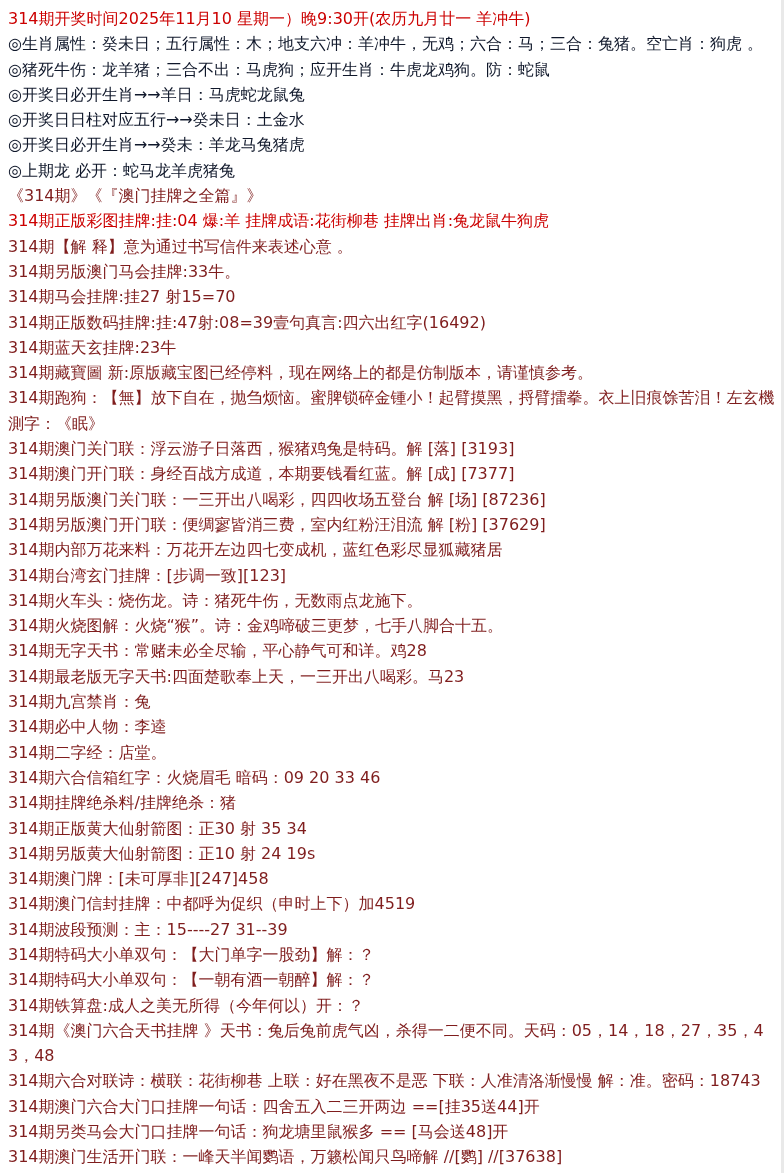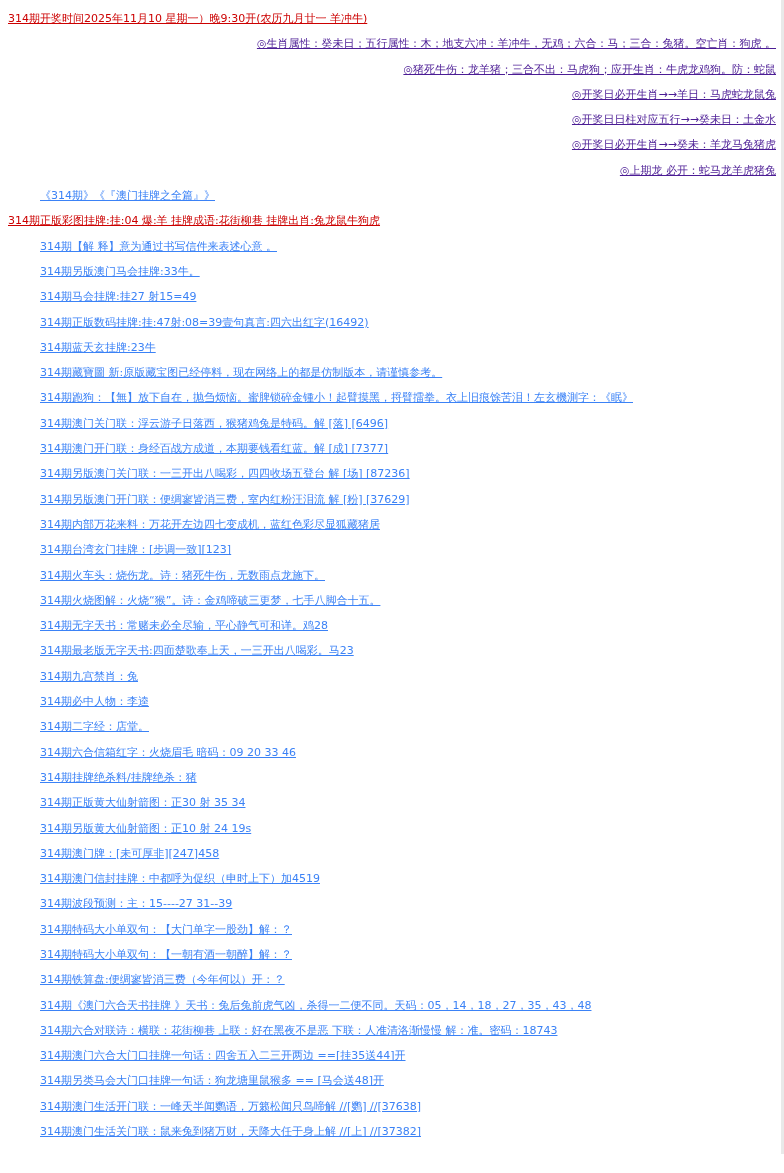--- a/index.html
+++ b/index.html
@@ -13,30 +13,29 @@
     font-family: "DejaVu Sans", "Liberation Sans", sans-serif;
     color: #000000;
   }
   .page {
     position: relative;
     width: 784px;
     box-sizing: border-box;
     padding: 6px 8px 10px 8px;
   }
   .line {
-    font-size: 11px;
+    font-size: 16px;
     line-height: 25.3px;
     white-space: pre-wrap;
     word-break: break-all;
     letter-spacing: 0px;
-    text-decoration: underline;
   }
-  .line.green  { color: #4c1d95; text-align: right; }
+  .line.green  { color: #0f172a; }
   .line.red    { color: #cc0000; }
-  .line.black  { color: #3b82f6; margin-left: 32px; }
+  .line.black  { color: #7f1d1d; }
   .rightbar {
     position: absolute;
     top: 0;
     right: 0;
     width: 3px;
     height: 100%;
     background: #e9e9e9;
   }
 </style>
 </head>
@@ -48,26 +47,26 @@
   <div class="line green">◎生肖属性：癸未日；五行属性：木；地支六冲：羊冲牛，无鸡；六合：马；三合：兔猪。空亡肖：狗虎 。</div>
   <div class="line green">◎猪死牛伤：龙羊猪；三合不出：马虎狗；应开生肖：牛虎龙鸡狗。防：蛇鼠</div>
   <div class="line green">◎开奖日必开生肖→→羊日：马虎蛇龙鼠兔</div>
   <div class="line green">◎开奖日日柱对应五行→→癸未日：土金水</div>
   <div class="line green">◎开奖日必开生肖→→癸未：羊龙马兔猪虎</div>
   <div class="line green">◎上期龙 必开：蛇马龙羊虎猪兔</div>
   <div class="line black">《314期》《『澳门挂牌之全篇』》</div>
   <div class="line red">314期正版彩图挂牌:挂:04 爆:羊 挂牌成语:花街柳巷 挂牌出肖:兔龙鼠牛狗虎</div>
   <div class="line black">314期【解 释】意为通过书写信件来表述心意 。</div>
   <div class="line black">314期另版澳门马会挂牌:33牛。</div>
-  <div class="line black">314期马会挂牌:挂27 射15=49</div>
+  <div class="line black">314期马会挂牌:挂27 射15=70</div>
   <div class="line black">314期正版数码挂牌:挂:47射:08=39壹句真言:四六出红字(16492)</div>
   <div class="line black">314期蓝天玄挂牌:23牛</div>
   <div class="line black">314期藏寶圖 新:原版藏宝图已经停料，现在网络上的都是仿制版本，请谨慎参考。</div>
   <div class="line black">314期跑狗：【無】放下自在，抛刍烦恼。蜜脾锁碎金锺小！起臂摸黑，捋臂擂拳。衣上旧痕馀苦泪！左玄機測字：《眠》</div>
-  <div class="line black">314期澳门关门联：浮云游子日落西，猴猪鸡兔是特码。解 [落] [6496]</div>
+  <div class="line black">314期澳门关门联：浮云游子日落西，猴猪鸡兔是特码。解 [落] [3193]</div>
   <div class="line black">314期澳门开门联：身经百战方成道，本期要钱看红蓝。解 [成] [7377]</div>
   <div class="line black">314期另版澳门关门联：一三开出八喝彩，四四收场五登台 解 [场] [87236]</div>
   <div class="line black">314期另版澳门开门联：便绸寥皆消三费，室内红粉汪泪流 解 [粉] [37629]</div>
   <div class="line black">314期内部万花来料：万花开左边四七变成机，蓝红色彩尽显狐藏猪居</div>
   <div class="line black">314期台湾玄门挂牌：[步调一致][123]</div>
   <div class="line black">314期火车头：烧伤龙。诗：猪死牛伤，无数雨点龙施下。</div>
   <div class="line black">314期火烧图解：火烧“猴”。诗：金鸡啼破三更梦，七手八脚合十五。</div>
   <div class="line black">314期无字天书：常赌未必全尽输，平心静气可和详。鸡28</div>
   <div class="line black">314期最老版无字天书:四面楚歌奉上天，一三开出八喝彩。马23</div>
   <div class="line black">314期九宫禁肖：兔</div>
@@ -75,20 +74,20 @@
   <div class="line black">314期二字经：店堂。</div>
   <div class="line black">314期六合信箱红字：火烧眉毛 暗码：09 20 33 46</div>
   <div class="line black">314期挂牌绝杀料/挂牌绝杀：猪</div>
   <div class="line black">314期正版黄大仙射箭图：正30 射 35 34</div>
   <div class="line black">314期另版黄大仙射箭图：正10 射 24 19s</div>
   <div class="line black">314期澳门牌：[未可厚非][247]458</div>
   <div class="line black">314期澳门信封挂牌：中都呼为促织（申时上下）加4519</div>
   <div class="line black">314期波段预测：主：15----27 31--39</div>
   <div class="line black">314期特码大小单双句：【大门单字一股劲】解：？</div>
   <div class="line black">314期特码大小单双句：【一朝有酒一朝醉】解：？</div>
-  <div class="line black">314期铁算盘:便绸寥皆消三费（今年何以）开：？</div>
+  <div class="line black">314期铁算盘:成人之美无所得（今年何以）开：？</div>
   <div class="line black">314期《澳门六合天书挂牌 》天书：兔后兔前虎气凶，杀得一二便不同。天码：05，14，18，27，35，43，48</div>
   <div class="line black">314期六合对联诗：横联：花街柳巷 上联：好在黑夜不是恶 下联：人准清洛渐慢慢 解：准。密码：18743</div>
   <div class="line black">314期澳门六合大门口挂牌一句话：四舍五入二三开两边 ==[挂35送44]开</div>
   <div class="line black">314期另类马会大门口挂牌一句话：狗龙塘里鼠猴多 == [马会送48]开</div>
   <div class="line black">314期澳门生活开门联：一峰天半闻鹦语，万籁松闻只鸟啼解 //[鹦] //[37638]</div>
   <div class="line black">314期澳门生活关门联：鼠来兔到猪万财，天降大任于身上解 //[上] //[37382]</div>
 </div>
 
 </body></html>

